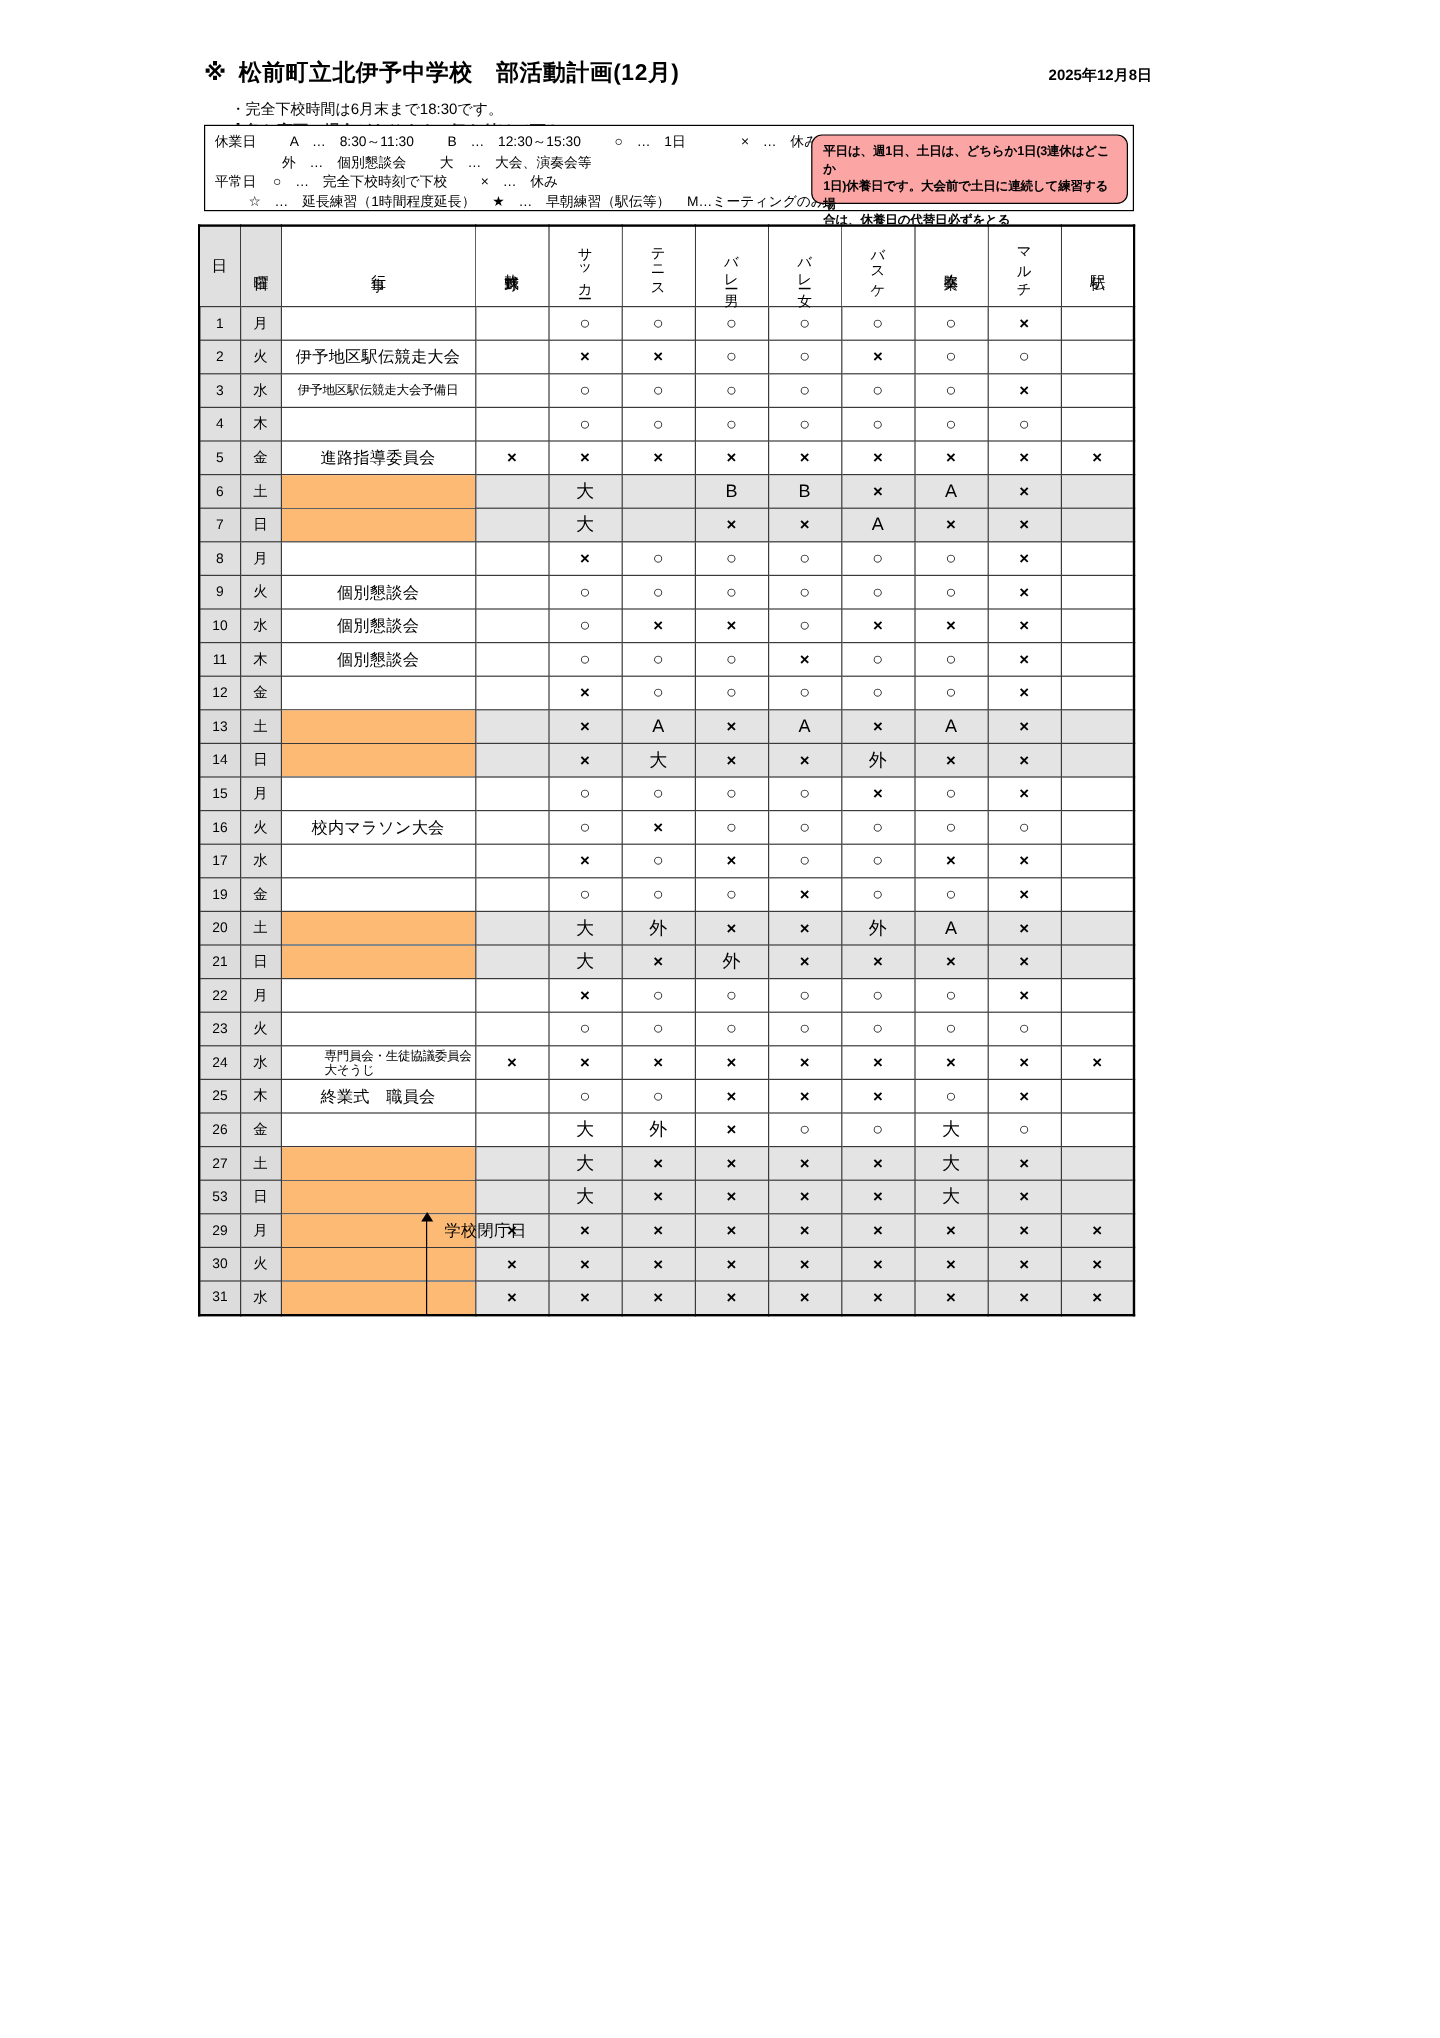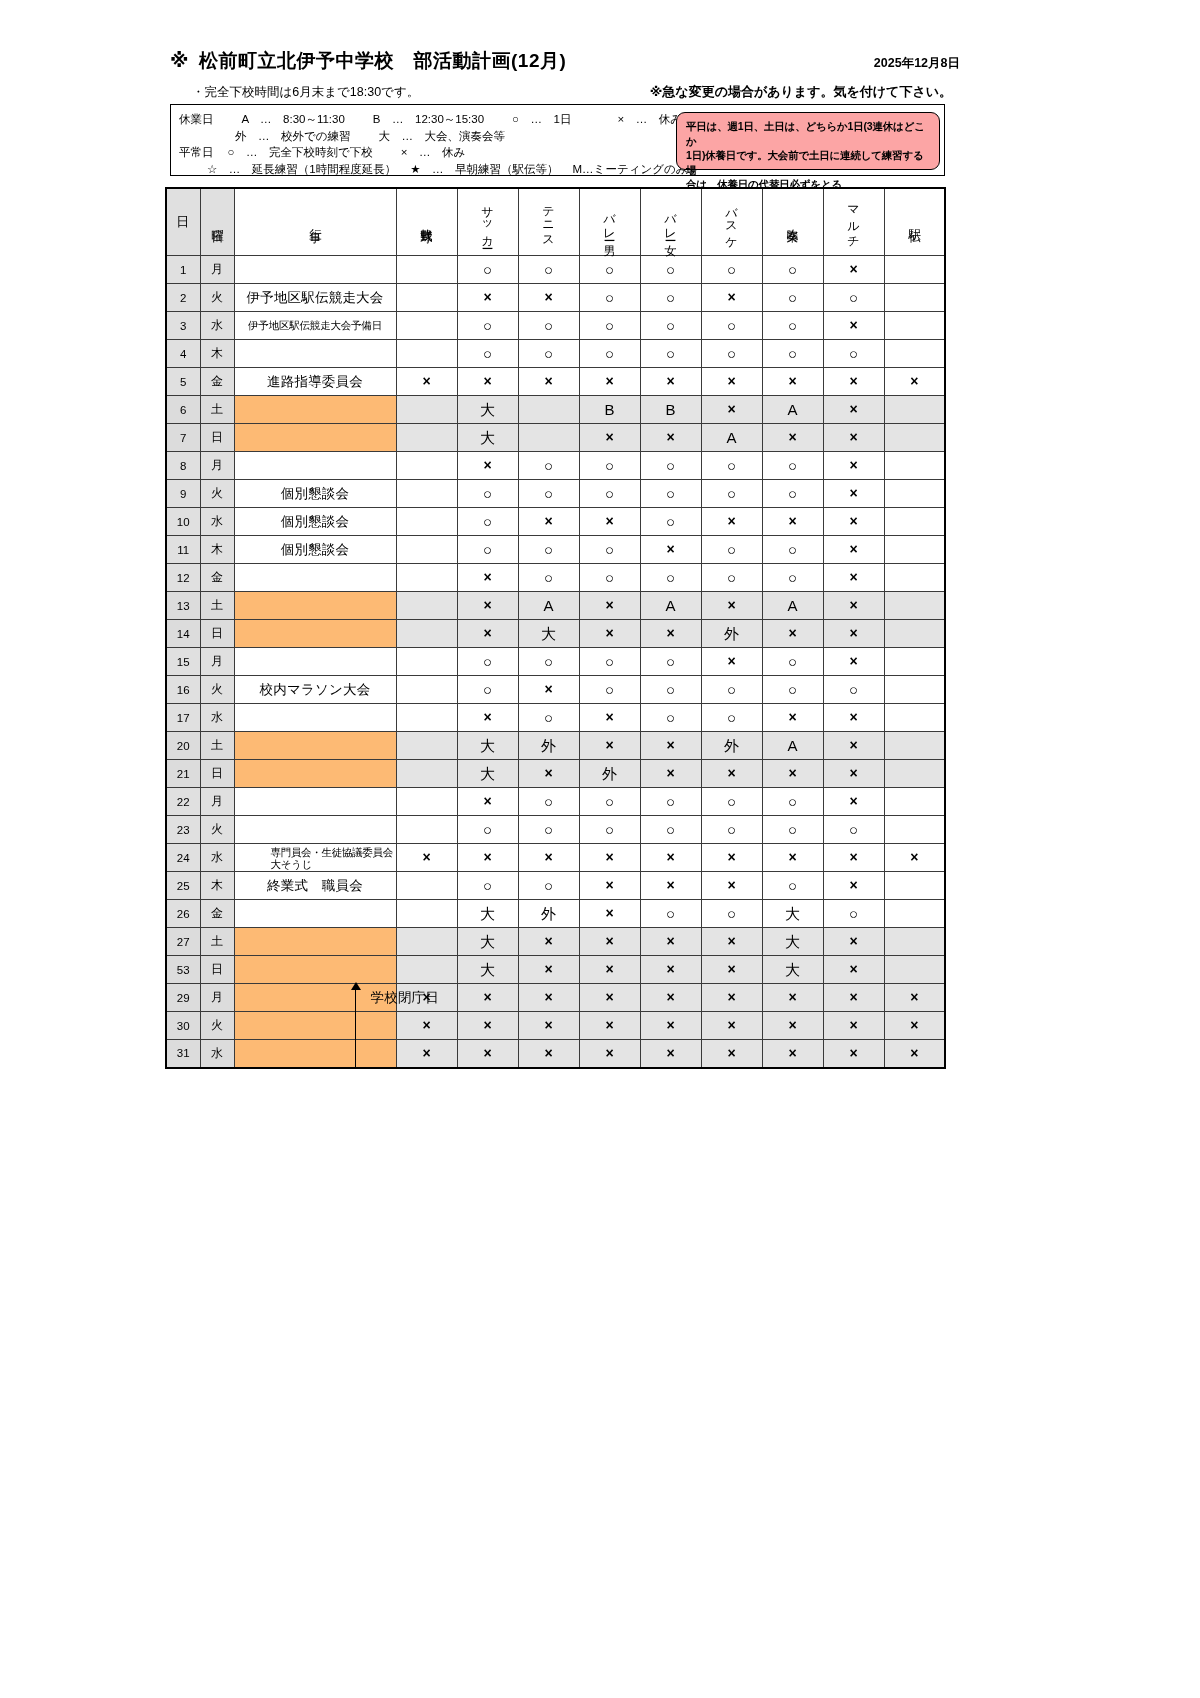--- a/index.html
+++ b/index.html
@@ -47,20 +47,21 @@
     font-weight: 600;
     white-space: nowrap;
     text-align: center;
   }
   .subtitle-row {
     display: flex;
     align-items: baseline;
     justify-content: space-between;
     margin-top: 9px;
     padding-left: 22px;
+    flex-direction: column;
   }
   .subnote {
     font-size: 12.5px;
     white-space: nowrap;
   }
   .warn {
     font-size: 13px;
     font-weight: 700;
     white-space: nowrap;
     padding-right: 8px;
@@ -268,21 +269,21 @@
       <div class="warn">※急な変更の場合があります。気を付けて下さい。</div>
     </div>
   </div>
 
   <div class="legend-box">
     <div class="legend-lines">
       <span class="lg-line">
         <span class="seg">休業日</span><span class="gap-md"></span><span class="seg">A　…　8:30～11:30</span><span class="gap-md"></span><span class="seg">B　…　12:30～15:30</span><span class="gap-md"></span><span class="seg">○　…　1日</span><span class="gap-lg"></span><span class="seg">×　…　休み</span>
       </span>
       <span class="lg-line indent1">
-        <span class="seg">外　…　校外での練習</span><span class="gap-md"></span><span class="seg">大　…　大会、演奏会等</span>
+        <span class="seg">外　…　個別懇談会</span><span class="gap-md"></span><span class="seg">大　…　大会、演奏会等</span>
       </span>
       <span class="lg-line">
         <span class="seg">平常日</span><span class="gap-sm"></span><span class="seg">○　…　完全下校時刻で下校</span><span class="gap-md"></span><span class="seg">×　…　休み</span>
       </span>
       <span class="lg-line indent2">
         <span class="seg">☆　…　延長練習（1時間程度延長）</span><span class="gap-sm"></span><span class="seg">★　…　早朝練習（駅伝等）</span><span class="gap-sm"></span><span class="seg">M…ミーティングのみ</span>
       </span>
     </div>
   </div>
 
@@ -570,20 +571,34 @@
             <td class="grp-left"></td>
             <td class=""><span class="mk mk-x">×</span></td>
             <td class="grp-right"><span class="mk mk-o">○</span></td>
             <td class=""><span class="mk mk-x">×</span></td>
             <td class=""><span class="mk mk-o">○</span></td>
             <td class="grp-right"><span class="mk mk-o">○</span></td>
             <td class=""><span class="mk mk-x">×</span></td>
             <td class="grp-right"><span class="mk mk-x">×</span></td>
             <td class=""></td>
           </tr>
+          <tr>
+            <td class="daynum">19</td>
+            <td class="dow">金</td>
+            <td class="event"></td>
+            <td class="grp-left"></td>
+            <td class=""><span class="mk mk-o">○</span></td>
+            <td class="grp-right"><span class="mk mk-o">○</span></td>
+            <td class=""><span class="mk mk-o">○</span></td>
+            <td class=""><span class="mk mk-x">×</span></td>
+            <td class="grp-right"><span class="mk mk-o">○</span></td>
+            <td class=""><span class="mk mk-o">○</span></td>
+            <td class="grp-right"><span class="mk mk-x">×</span></td>
+            <td class=""></td>
+          </tr>
           <tr class="weekend">
             <td class="daynum">20</td>
             <td class="dow">土</td>
             <td class="event"></td>
             <td class="grp-left"></td>
             <td class=""><span class="mk mk-l">大</span></td>
             <td class="grp-right"><span class="mk mk-l">外</span></td>
             <td class=""><span class="mk mk-x">×</span></td>
             <td class=""><span class="mk mk-x">×</span></td>
             <td class="grp-right"><span class="mk mk-l">外</span></td>

